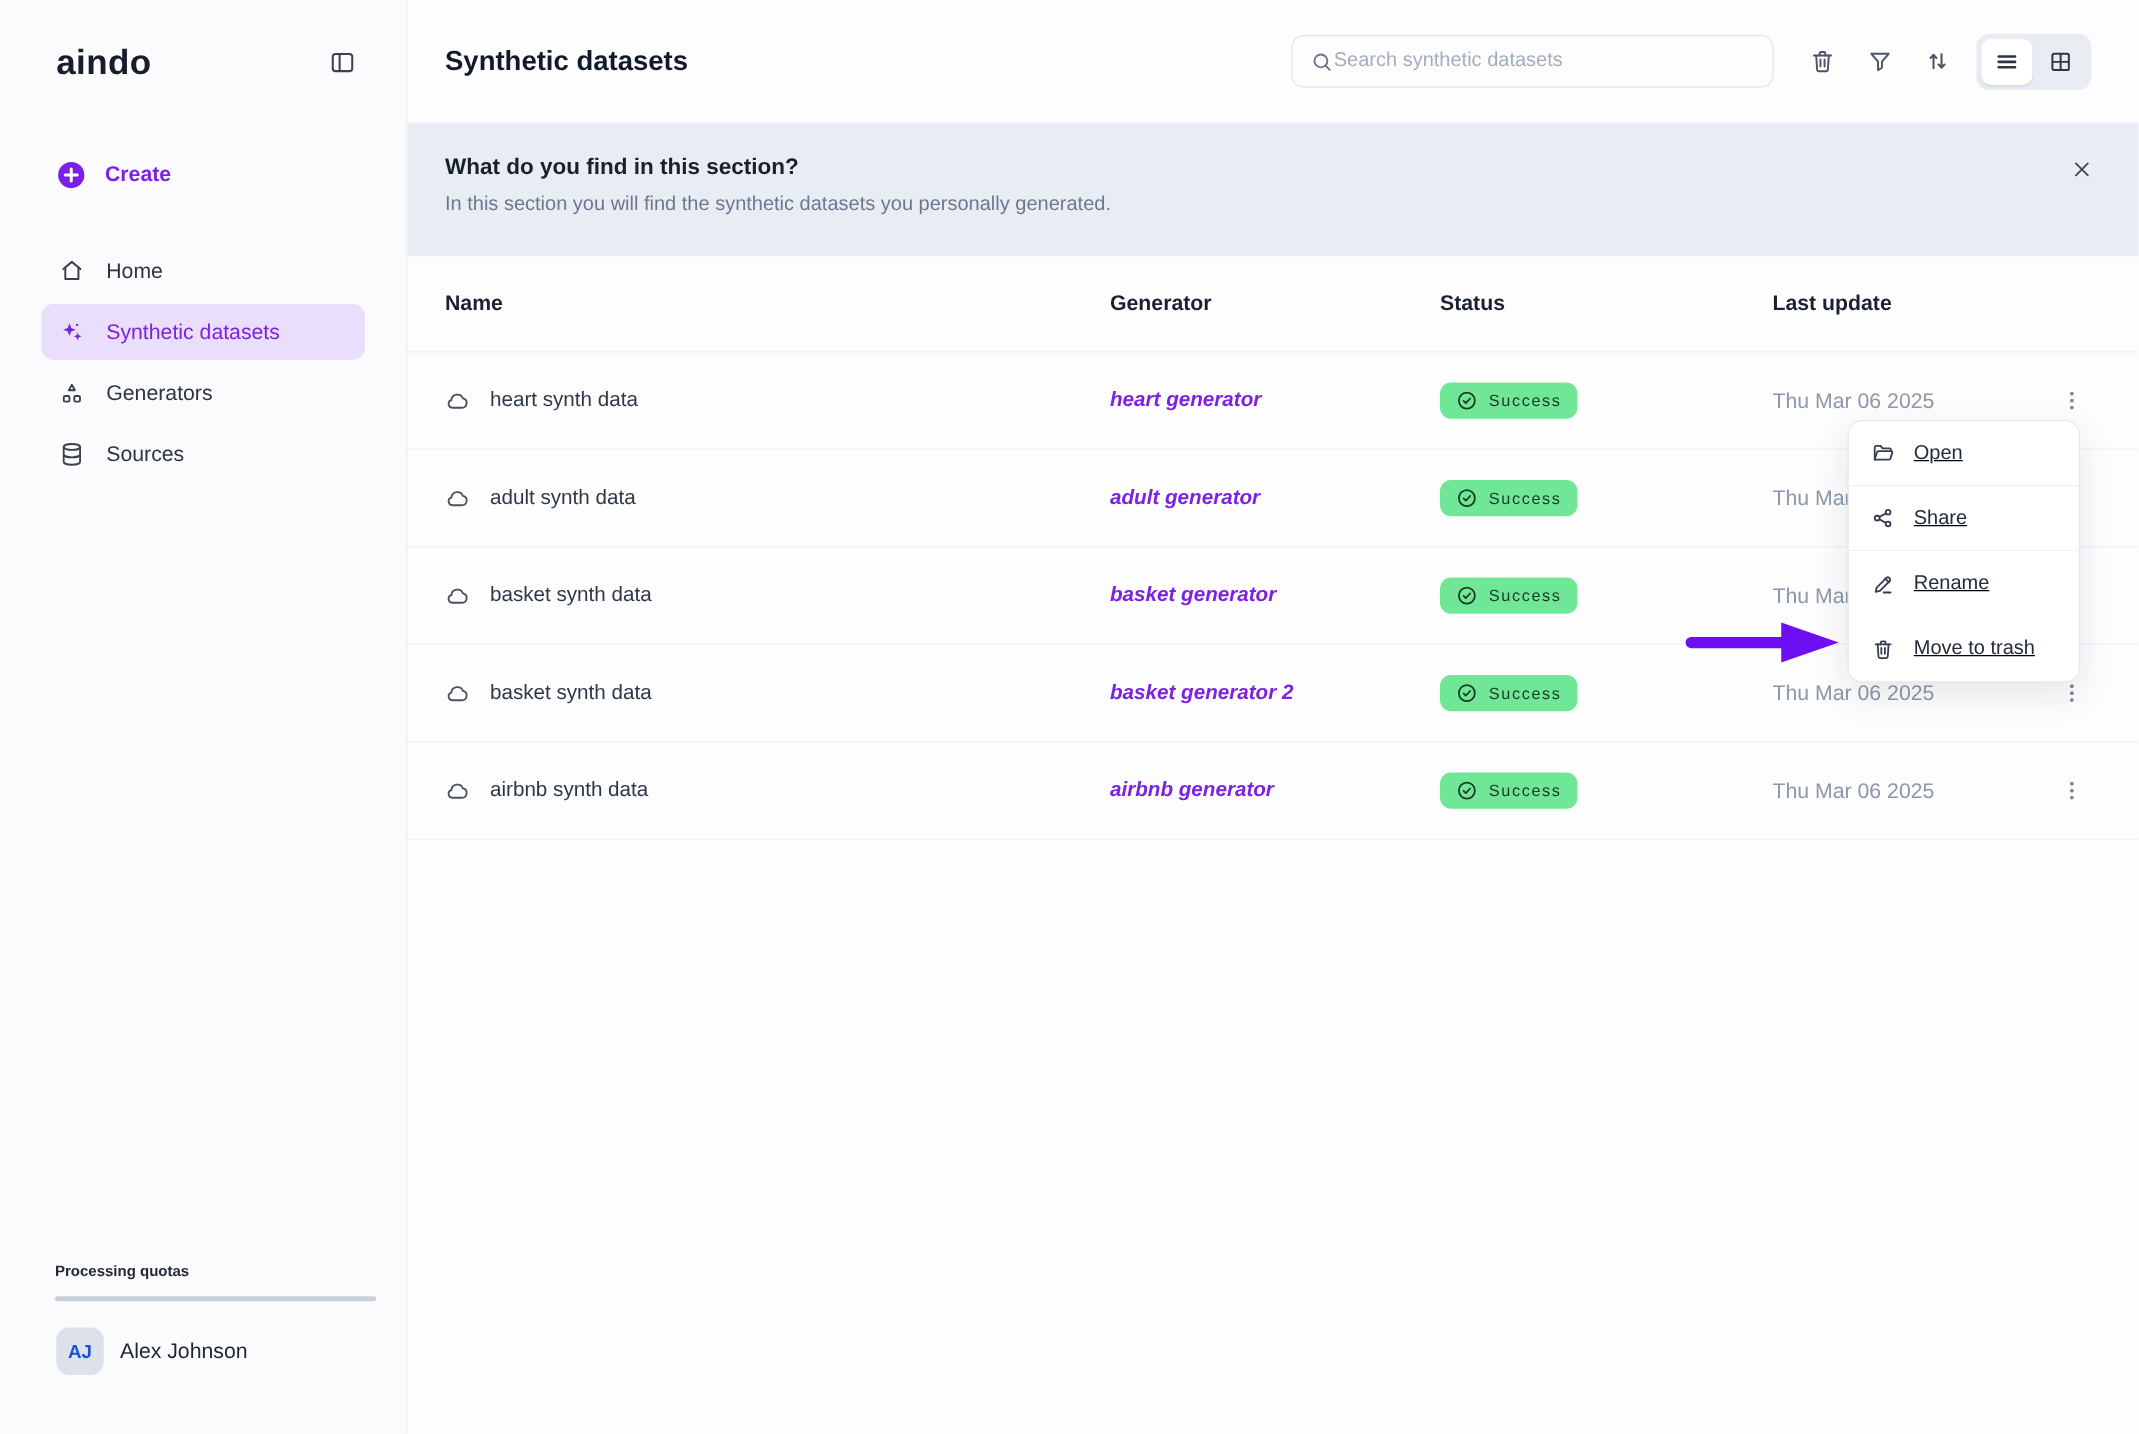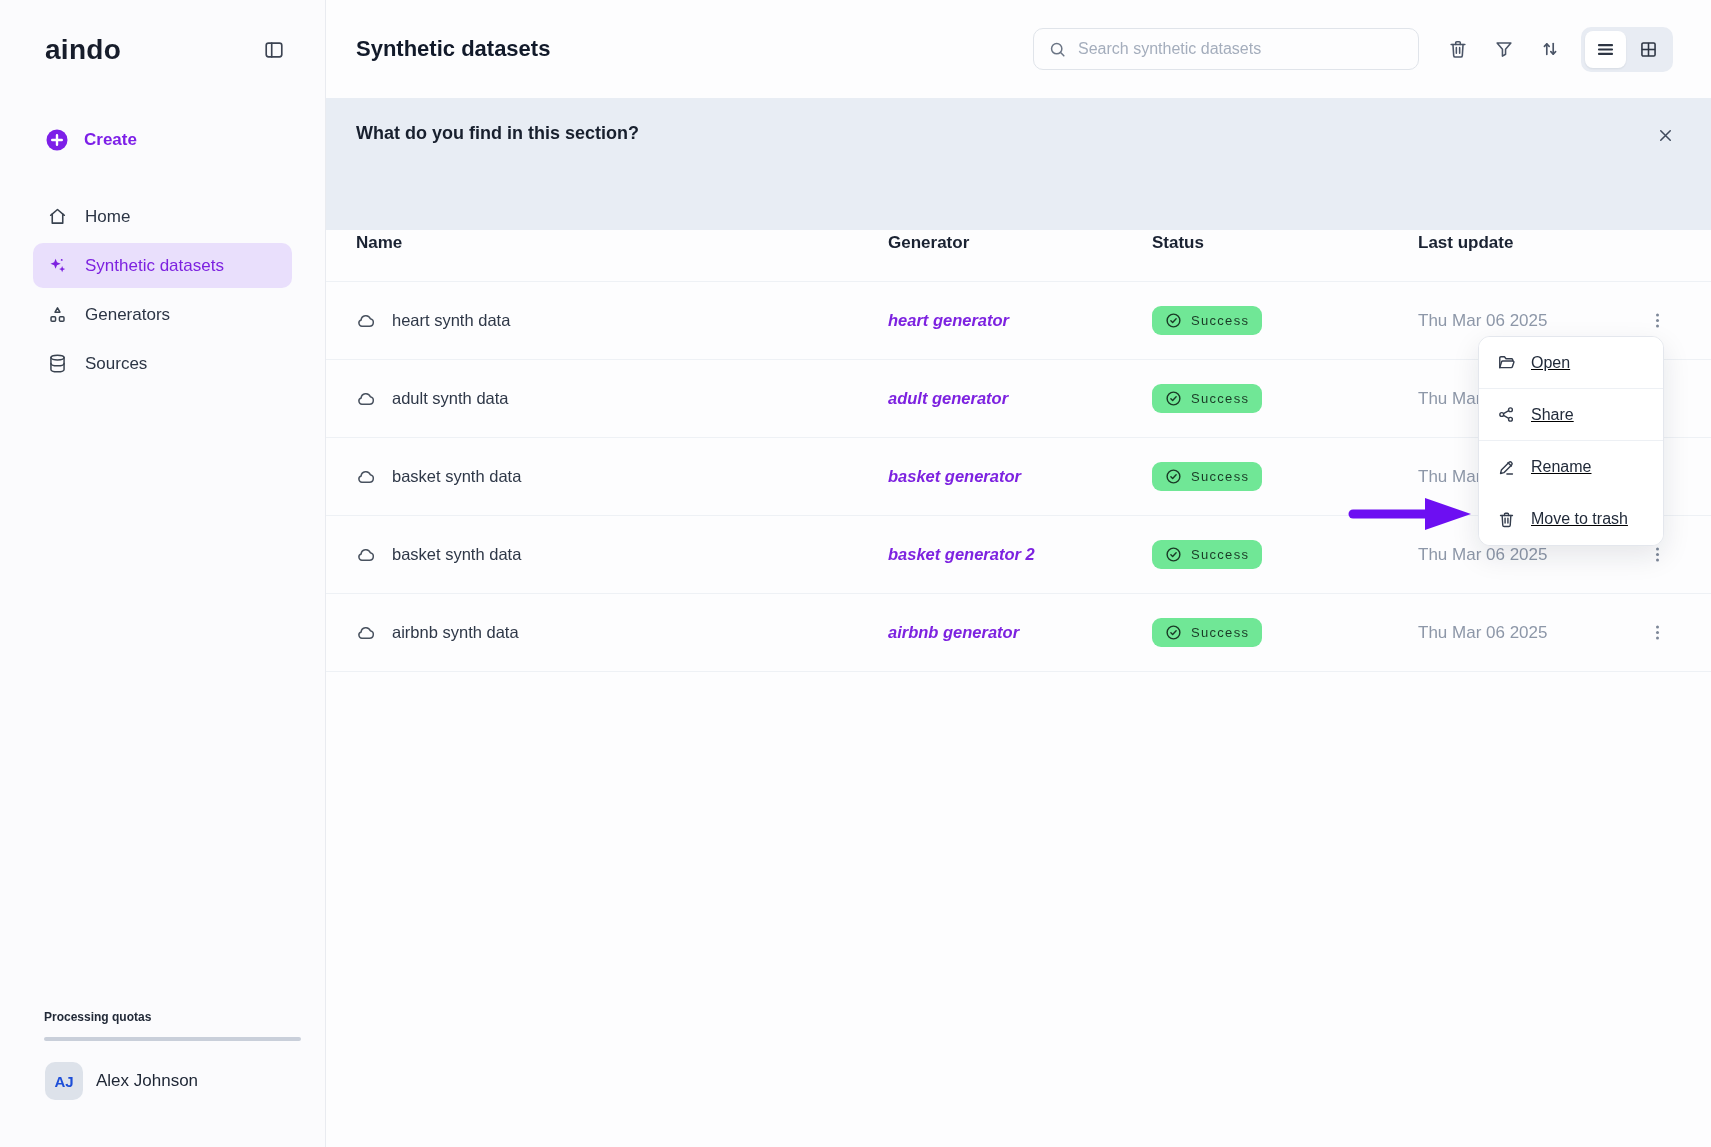--- a/index.html
+++ b/index.html
@@ -22,30 +22,30 @@
   .quota-bar { position:absolute; left:44px; top:1037px; width:257px; height:4px; border-radius:2px; background:#c9cfda; }
   .user-row { position:absolute; left:45px; top:1062px; display:flex; align-items:center; gap:13px; cursor:pointer; }
   .avatar { width:38px; height:38px; border-radius:10px; background:#dde2ea; display:flex; align-items:center; justify-content:center; font-size:15px; font-weight:700; color:#1d4ed8;text-align:right; }
   .user-name { font-size:17px; color:#1d2534; }
 
   
   .main { position:absolute; left:326px; top:0; right:0; bottom:0; background:#fdfdfe; }
   .main-header { position:absolute; top:0; left:0; right:0; height:98px; display:flex; align-items:center; padding:0 38px 0 30px; }
   .page-title { font-size:22px; font-weight:700; color:#121a2a; }
   .hspacer { flex:1; }
-  .search-box { width:386px; height:42px; border:1px solid #e0e4ea; border-radius:10px; background:#fdfdfe; display:flex; align-items:center; gap:11px; padding:0 14px; margin-right:16px; }
+  .search-box { width:386px; height:42px; border:1px solid #e0e4ea; border-radius:10px; background:#fdfdfe; display:flex; align-items:center; gap:0; padding:0 14px; margin-right:16px; }
   .search-box svg { color:#6b7585; flex:none; }
   .search-box input { border:none; outline:none; background:transparent; font-size:16px; color:#333c4c; width:100%; font-family:inherit; }
   .search-box input::placeholder { color:#a4adbc; }
   .tool-btn { width:46px; height:46px; color:#4a5466; }
   .segmented { background:#e8ecf3; border-radius:10px; padding:4px; display:flex; gap:2px; margin-left:8px; }
   .seg-btn { width:41px; height:37px; border-radius:8px; border:none; background:transparent; display:flex; align-items:center; justify-content:center; color:#2d3543; cursor:pointer; }
   .seg-btn.active { background:#ffffff; box-shadow:0 1px 2px rgba(16,24,40,.08); }
 
-  .banner { position:absolute; top:98px; left:0; right:0; height:132px; background:#e8edf4; padding:25px 38px 16px 30px; }
+  .banner { position:absolute; top:98px; left:0; right:0; height:107px; background:#e8edf4; padding:25px 38px 16px 30px; }
   .banner-title { font-size:18px; font-weight:700; color:#18202e; margin-bottom:11px; }
   .banner-sub { font-size:16px; color:#6b7890; }
   .banner-close { position:absolute; right:32px; top:24px; color:#3f4a5c; }
 
   .thead { position:absolute; top:205px; left:0; right:0; height:77px; display:grid; grid-template-columns:532px 264px 266px 1fr; align-items:center; padding:0 24px 0 30px; font-size:17px; font-weight:700; color:#1a2232; border-bottom:1px solid #eef1f5; }
   .tbody { position:absolute; top:282px; left:0; right:0; }
   .trow { height:78px; display:grid; grid-template-columns:532px 264px 266px 1fr; align-items:center; padding:0 40px 0 30px; border-bottom:1px solid #eef1f5; cursor:pointer; }
   .name-cell { display:flex; align-items:center; gap:15px; font-size:16.5px; color:#2f3848; }
   .name-cell svg { color:#49525f; flex:none; }
   .gen-link { font-size:16.5px; font-weight:700; color:#7d22e0; text-decoration:none; cursor:pointer;font-style:italic; }
@@ -197,20 +197,21 @@
                 <line x1="12" y1="4.5" x2="12" y2="19.5"></line>
                 <line x1="4.5" y1="12" x2="19.5" y2="12"></line>
               </svg>
           </span>
         </button>
       </div>
     </div>
 
     <section class="banner">
       <div class="banner-title">What do you find in this section?</div>
+      <div class="banner-sub">In this section you will find the synthetic datasets you personally generated.</div>
       <button class="icon-btn banner-close">
         <span style="display:flex">
           <svg width="19" height="19" viewBox="0 0 24 24" fill="none" stroke="currentColor" stroke-width="1.9" stroke-linecap="round">
               <path d="M6 6l12 12M18 6 6 18"></path>
             </svg>
         </span>
       </button>
     </section>
 
     <div class="thead">

